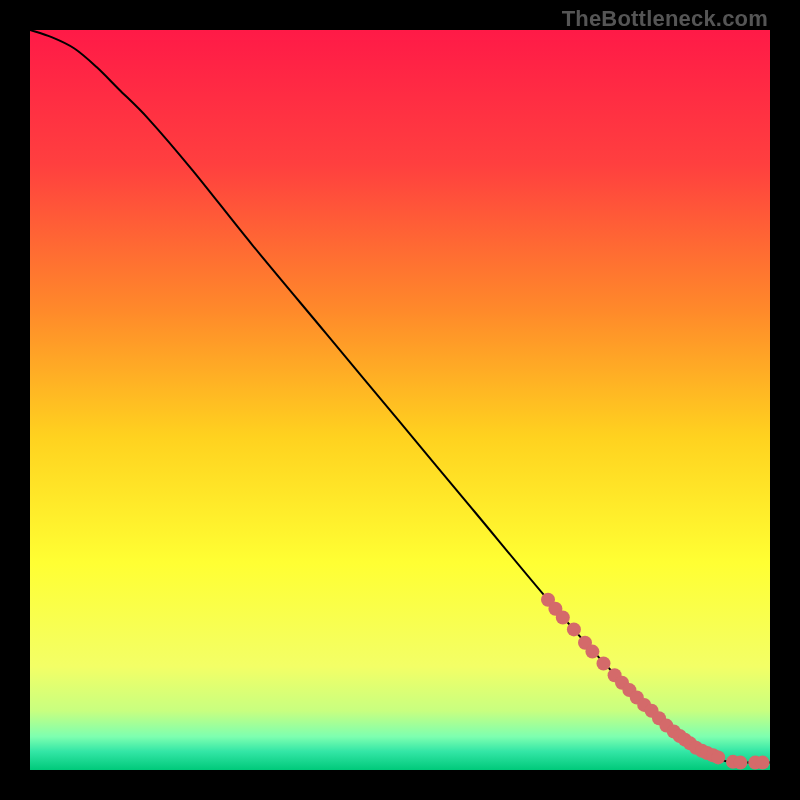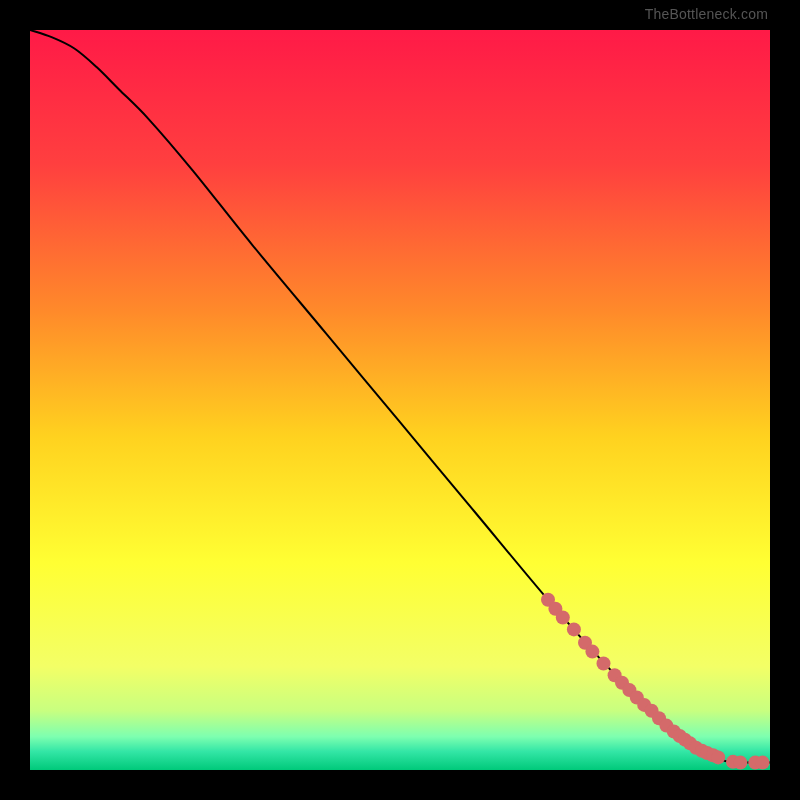--- a/index.html
+++ b/index.html
@@ -24,22 +24,22 @@
     left: 30px;
     top: 30px;
     width: 740px;
     height: 740px;
   }
   .watermark {
     position: absolute;
     top: 6px;
     right: 32px;
     color: #555;
-    font-size: 14px;
-    font-weight: 400;
+    font-size: 22px;
+    font-weight: 700;
     letter-spacing: 0.2px;
     user-select: none;
   }
 </style>
 </head>
 <body>
 
 <div class="frame">
   <div class="watermark">TheBottleneck.com</div>
   <svg class="plot" viewBox="0 0 740 740" preserveAspectRatio="none">

